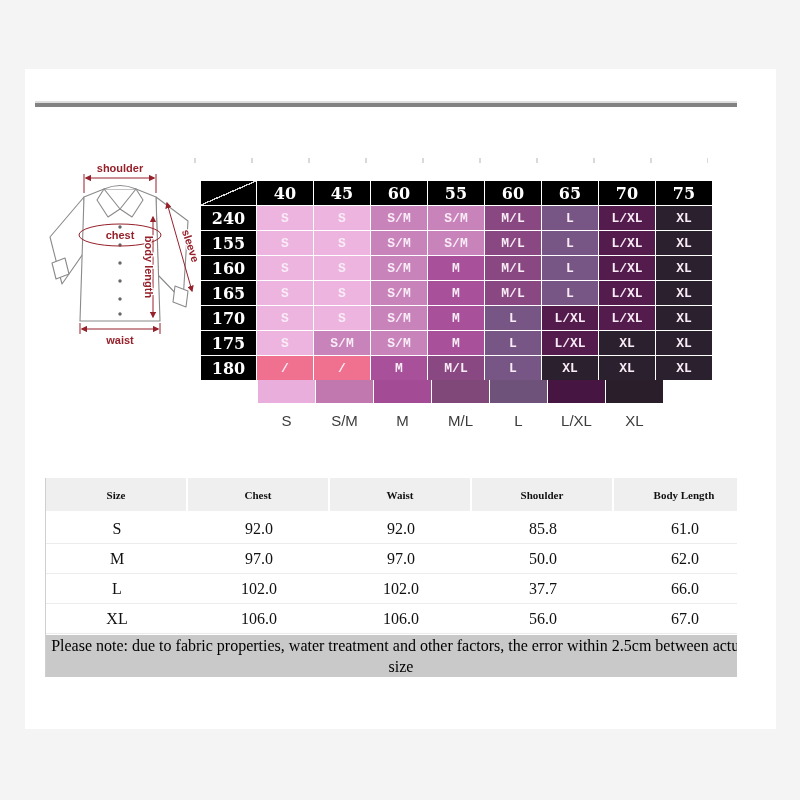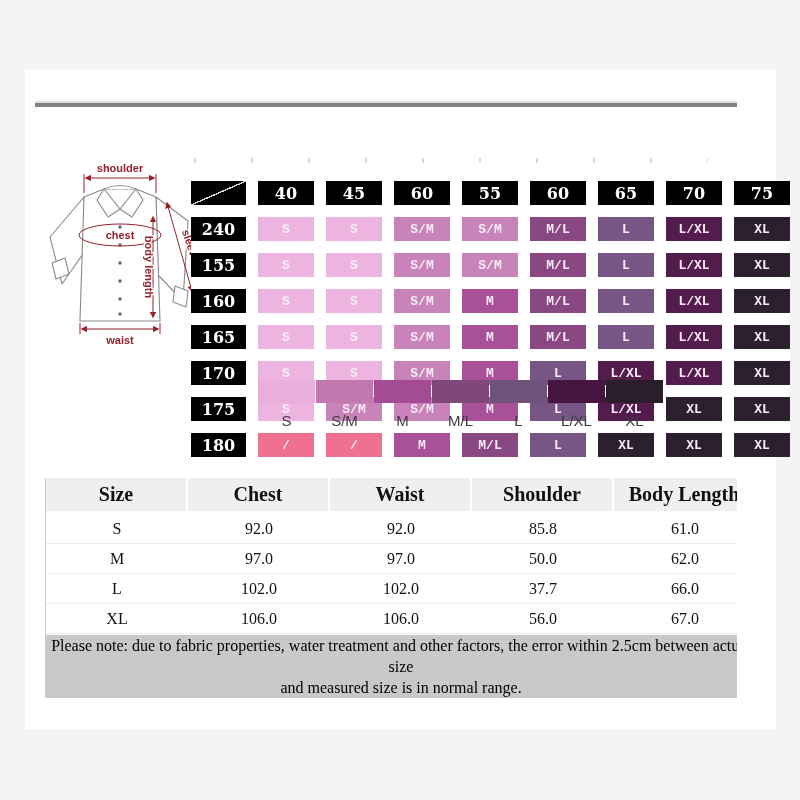--- a/index.html
+++ b/index.html
@@ -18,22 +18,22 @@
   .banner-title { position:absolute; right:26px; top:0; line-height:33px;
     font-size:25px; letter-spacing:1px; color:#c6c6c6; font-weight:bold; }
   .banner-hl  { height:2px; background:#dedede; }
   .banner-bar { height:4px; background:#828282; }
 
   
   .ticks { position:absolute; left:169px; top:89px; width:514px; height:5px;
     background:repeating-linear-gradient(to right,#d9d9d9 0 2px,transparent 2px 57px); }
 
   
-  .matrix { position:absolute; left:166px; top:112px; display:grid;
-    grid-template-columns:55px repeat(8,56px); grid-auto-rows:24px; gap:12px;
+  .matrix { position:absolute; left:176px; top:112px; display:grid;
+    grid-template-columns:55px repeat(8,56px); grid-auto-rows:24px; gap:1px;
     background:#fff; width:max-content; }
   .m-head, .m-corner { background:#000; color:#fff;
     font-family:"DejaVu Serif", serif; font-weight:bold; font-size:16px;
     display:flex; align-items:center; justify-content:center; }
   .m-corner { background:
     linear-gradient(to bottom right, transparent calc(50% - 0.7px),
       #d8d8d8 calc(50% - 0.7px), #d8d8d8 calc(50% + 0.7px),
       transparent calc(50% + 0.7px)), #000; }
   .m-cell { font-family:"Liberation Mono", monospace; font-weight:bold;
     font-size:13px; color:#f9ecf6; display:flex; align-items:center;
@@ -43,21 +43,21 @@
   .legend { position:absolute; left:233px; top:311px; display:flex; gap:1px; }
   .lg-item { width:57px; }
   .lg-sw { height:23px; }
   .lg-label { margin-top:9px; text-align:center; font-size:15px; color:#3c3c3c; }
 
   
   .meas-wrap { position:absolute; left:20px; top:409px; width:692px;
     overflow:hidden; border-left:1px solid #cfcfcf; }
   table.meas { width:710px; border-collapse:separate; border-spacing:0;
     font-family:"Liberation Serif", serif; }
-  table.meas th { width:142px; height:36px; background:#efefef; font-size:20px;
+  table.meas th { width:142px; height:36px; background:#efefef; font-size:11px;
     font-weight:bold; border-right:2px solid #fff; border-bottom:3px solid #fff;
     text-align:center; color:#111; }
   table.meas td { height:30px; font-size:16px; text-align:center; color:#111;
     border-bottom:1px solid #ececec; }
 
   .note { width:710px; background:#c9c9c9; border-top:1px solid #fff;
     text-align:center; font-family:"Liberation Serif", serif; font-size:16px;
     line-height:21px; color:#000; }
 
   
@@ -262,17 +262,16 @@
             <td>XL</td>
             <td>106.0</td>
             <td>106.0</td>
             <td>56.0</td>
             <td>67.0</td>
           </tr>
         </tbody>
     </table>
     <div class="note">
       <span>Please note: due to fabric properties, water treatment and other factors, the error within 2.5cm between actual size</span><br>
-      <span>and measured size is in normal range.</span>
     </div>
   </div>
 
 </div>
 
 </body></html>

